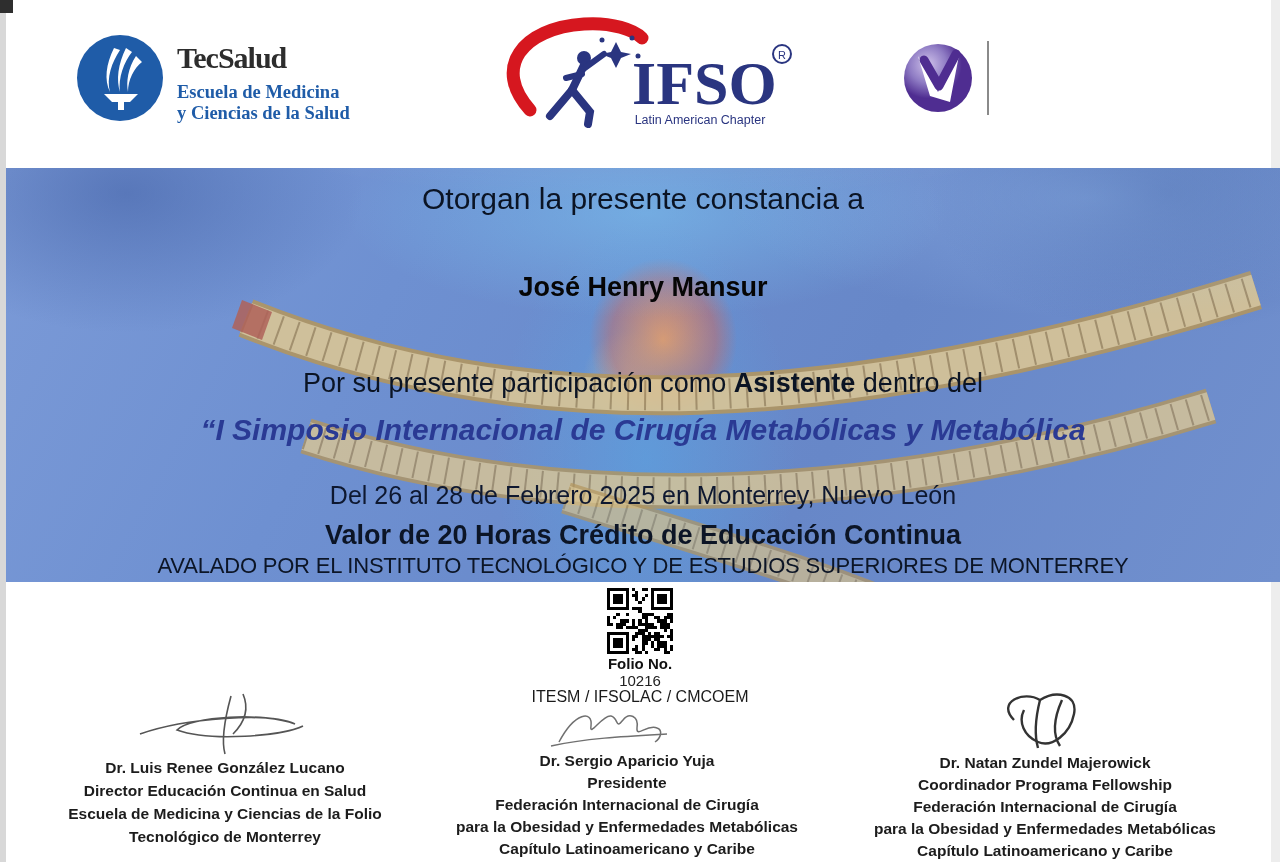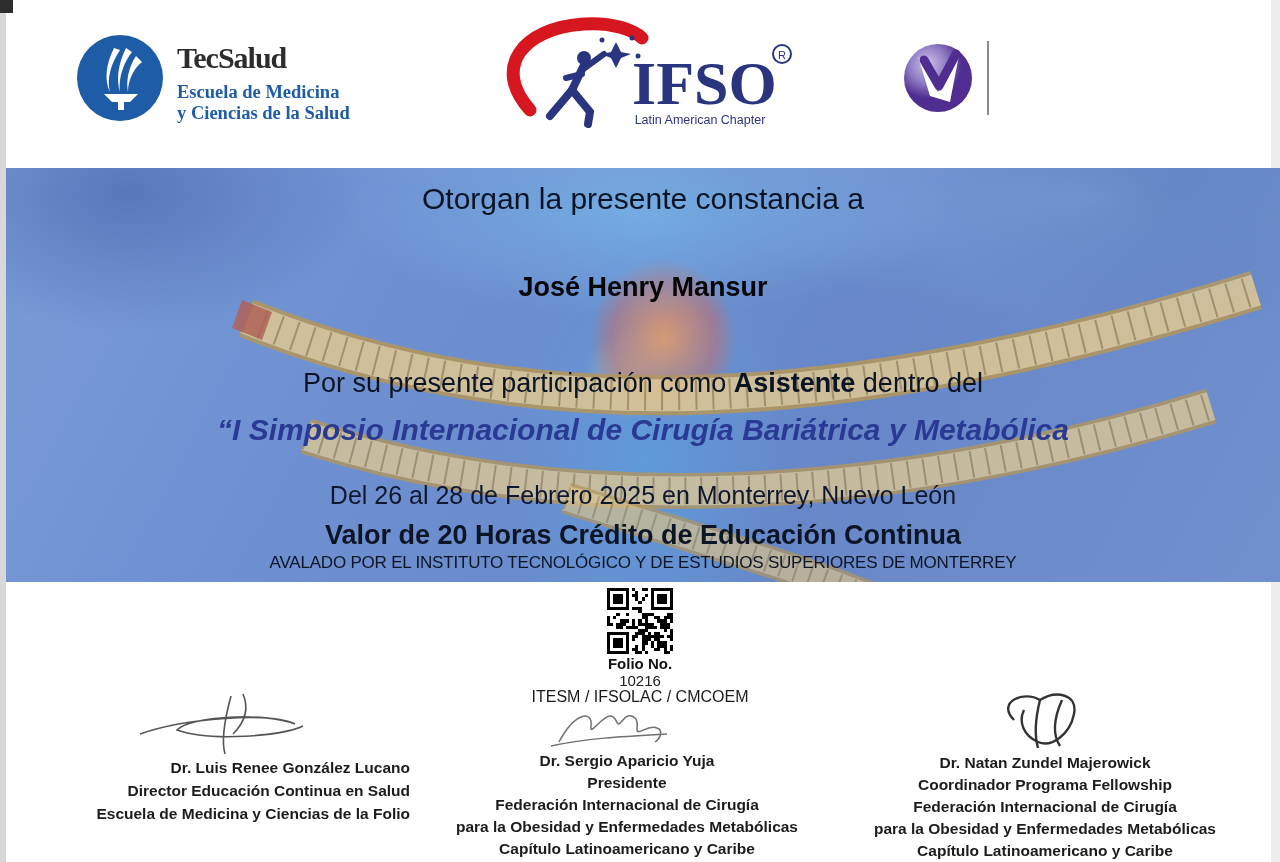--- a/index.html
+++ b/index.html
@@ -48,33 +48,33 @@
   .tape{position:absolute;inset:0;}
   .band .txt{position:absolute;left:0;right:0;text-align:center;z-index:5;}
   .grant{top:14px;font-size:30px;color:#0b1424;}
   .recipient{top:104px;font-size:27px;font-weight:bold;color:#060606;}
   .participation{top:200px;font-size:27px;color:#0b1424;}
   .participation b{font-weight:bold;}
   .title1{top:245px;font-size:30px;font-weight:bold;font-style:italic;color:#2a3a94;}
   .title2{top:279px;font-size:30px;font-weight:bold;font-style:italic;color:#2a3a94;}
   .dateline{top:313px;font-size:25px;color:#0e1830;}
   .credit{top:352px;font-size:27px;font-weight:bold;color:#0c1526;}
-  .avalado{top:385px;font-size:17px;color:#0c1526;letter-spacing:-.2px;}
+  .avalado{top:385px;font-size:22px;color:#0c1526;letter-spacing:-.2px;}
 
   
   .qr-wrap{position:absolute;left:0;right:0;top:588px;text-align:center;}
   .folio-label{position:absolute;left:0;right:0;top:655px;text-align:center;font-size:15px;font-weight:bold;color:#111;}
   .folio-number{position:absolute;left:0;right:0;top:672px;text-align:center;font-size:15px;color:#222;}
   .folio-orgs{position:absolute;left:0;right:0;top:688px;text-align:center;font-size:16px;color:#1a1a1a;}
 
   
   .sig-col{position:absolute;text-align:center;font-weight:bold;color:#1c1c1c;}
   .sig-col .lines{font-size:15.5px;}
   .sig-left{left:40px;width:370px;top:692px;}
-  .sig-left .lines{line-height:23px;text-align:right;}
+  .sig-left .lines{line-height:23px;}
   .sig-center{left:432px;width:390px;top:696px;}
   .sig-center .lines{line-height:22px;}
   .sig-right{left:845px;width:400px;top:690px;}
   .sig-right .lines{line-height:22px;}
   .sig-art{display:block;margin:0 auto;}
 </style>
 </head>
 <body>
 
 <div class="edge-left"></div>
@@ -151,21 +151,21 @@
     <g opacity="0.7">
       <path d="M560 330 C 700 374, 810 404, 930 456" fill="none" stroke="#b3965e" stroke-width="32"></path>
       <path d="M560 330 C 700 374, 810 404, 930 456" fill="none" stroke="#d9c28b" stroke-width="25"></path>
       <path d="M560 330 C 700 374, 810 404, 930 456" fill="none" stroke="#7d6337" stroke-width="23" stroke-dasharray="2 13" opacity="0.5"></path>
     </g>
   </svg>
 
   <div class="txt grant">Otorgan la presente constancia a</div>
   <div class="txt recipient">José Henry Mansur</div>
   <div class="txt participation"><span>Por su presente participación como </span><b>Asistente</b><span> dentro del</span></div>
-  <div class="txt title1">“I Simposio Internacional de Cirugía Bariátrica y Metabólica</div>
+  <div class="txt title1">“I Simposio Internacional de Cirugía Metabólicas y Metabólica</div>
   <div class="txt dateline">Del 26 al 28 de Febrero 2025 en Monterrey, Nuevo León</div>
   <div class="txt credit">Valor de 20 Horas Crédito de Educación Continua</div>
   <div class="txt avalado">AVALADO POR EL INSTITUTO TECNOLÓGICO Y DE ESTUDIOS SUPERIORES DE MONTERREY</div>
 </div>
 
 <div class="qr-wrap">
   <svg id="qr" width="66" height="66" viewBox="0 0 21 21" shape-rendering="crispEdges">
       <rect x="0" y="0" width="21" height="21" fill="#fff"></rect>
       <rect x="8" y="0" width="1" height="1" fill="#000"></rect>
       <rect x="11" y="0" width="1" height="1" fill="#000"></rect>
@@ -309,20 +309,21 @@
 <div class="sig-col sig-left">
   <svg class="sig-art" width="220" height="64" viewBox="0 0 220 64">
     <path d="M25 42 C 70 26, 155 20, 180 32 C 150 20, 75 24, 62 38 C 95 50, 168 44, 188 34" fill="none" stroke="#555" stroke-width="1.6"></path>
     <path d="M116 4 C 110 26, 106 48, 110 62" fill="none" stroke="#555" stroke-width="1.6"></path>
     <path d="M128 2 C 134 16, 130 30, 118 42" fill="none" stroke="#555" stroke-width="1.6"></path>
   </svg>
   <div class="lines">
     <div>Dr. Luis Renee González Lucano</div>
     <div>Director Educación Continua en Salud</div>
     <div>Escuela de Medicina y Ciencias de la Folio</div>
+    <div>Tecnológico de Monterrey</div>
   </div>
 </div>
 
 <div class="sig-col sig-center">
   <svg class="sig-art" width="180" height="54" viewBox="0 0 180 54">
     <path d="M22 46 C 38 16, 56 14, 54 30 C 52 42, 66 18, 74 20 C 82 22, 78 34, 86 24 C 92 16, 102 20, 100 32 C 99 42, 110 28, 120 32 C 126 34, 124 42, 118 46" fill="none" stroke="#707070" stroke-width="1.5"></path>
     <path d="M14 50 C 50 42, 95 40, 130 38" fill="none" stroke="#707070" stroke-width="1.3"></path>
   </svg>
   <div class="lines">
     <div>Dr. Sergio Aparicio Yuja</div>

